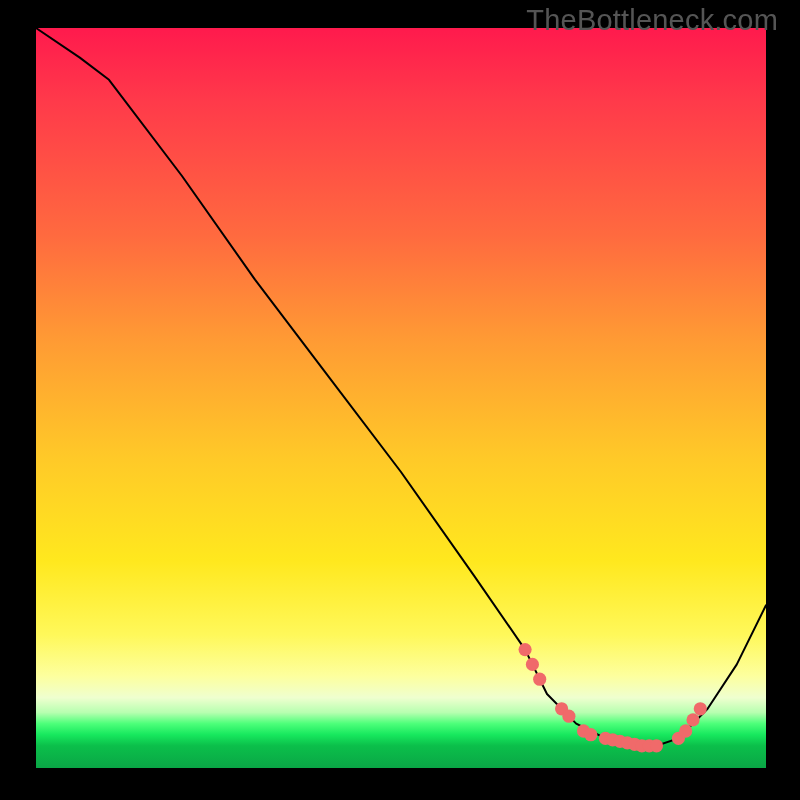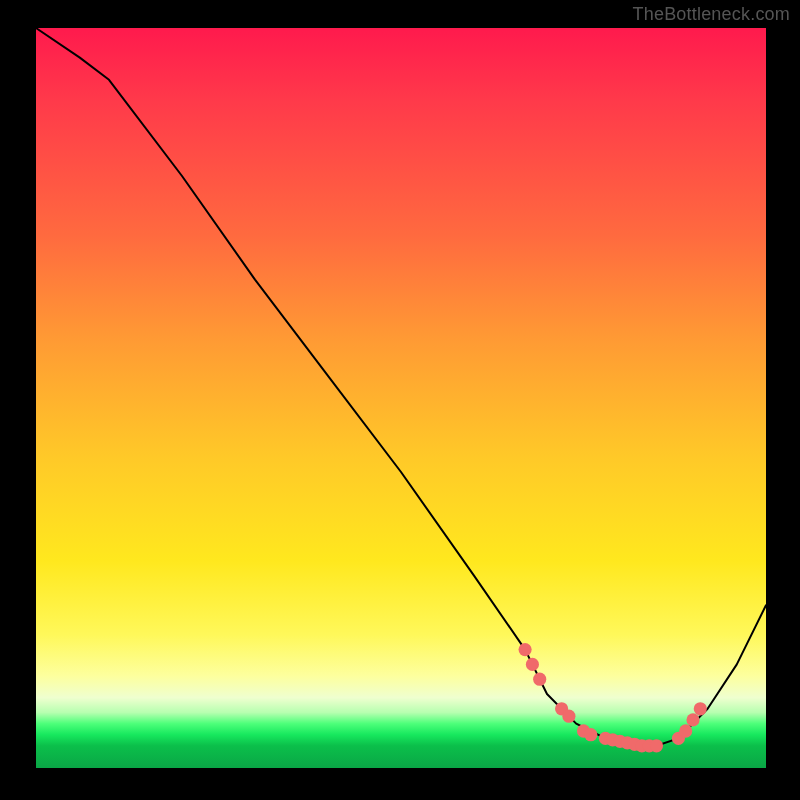--- a/index.html
+++ b/index.html
@@ -13,23 +13,23 @@
   }
   .frame {
     position: relative;
     width: 800px;
     height: 800px;
     background: #000;
   }
   .watermark {
     position: absolute;
     top: 4px;
-    right: 10px;
+    right: 22px;
     color: #555;
-    font-size: 18px;
+    font-size: 29px;
     font-weight: 500;
     letter-spacing: 0.2px;
     z-index: 50;
     margin-left: 18px;
   }
   .plot {
     position: absolute;
     
     left: 36px;
     top: 28px;

